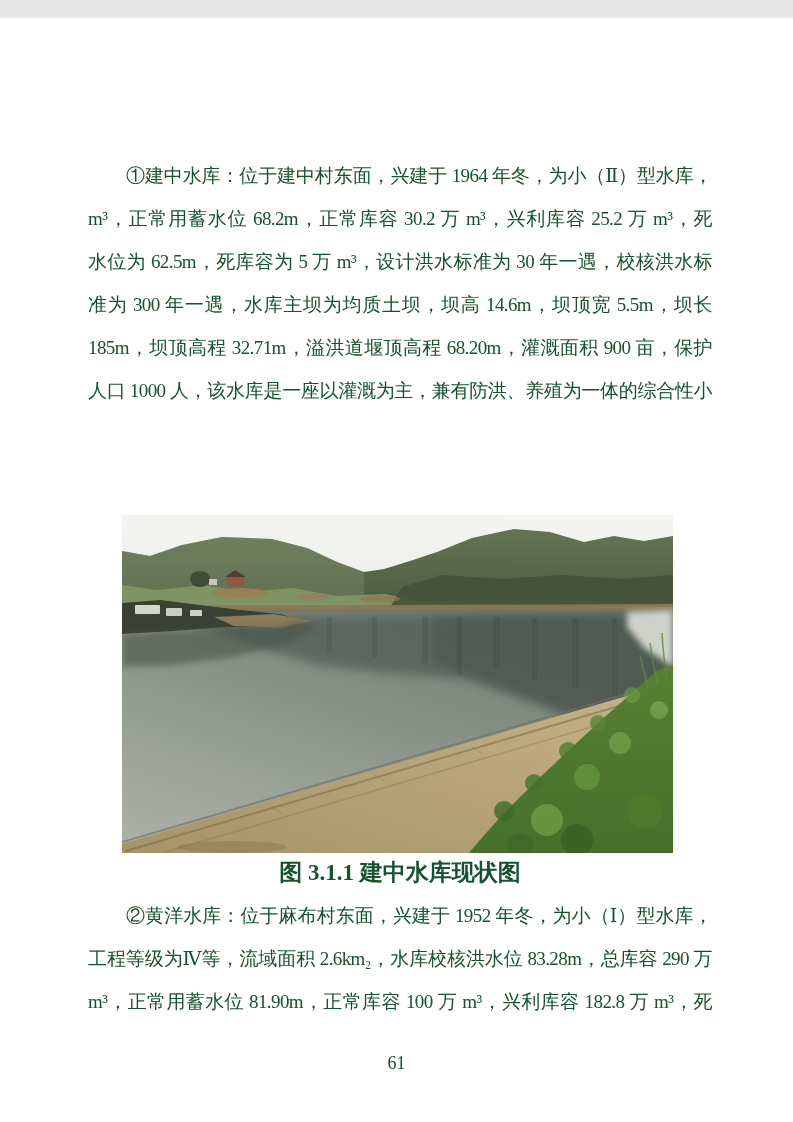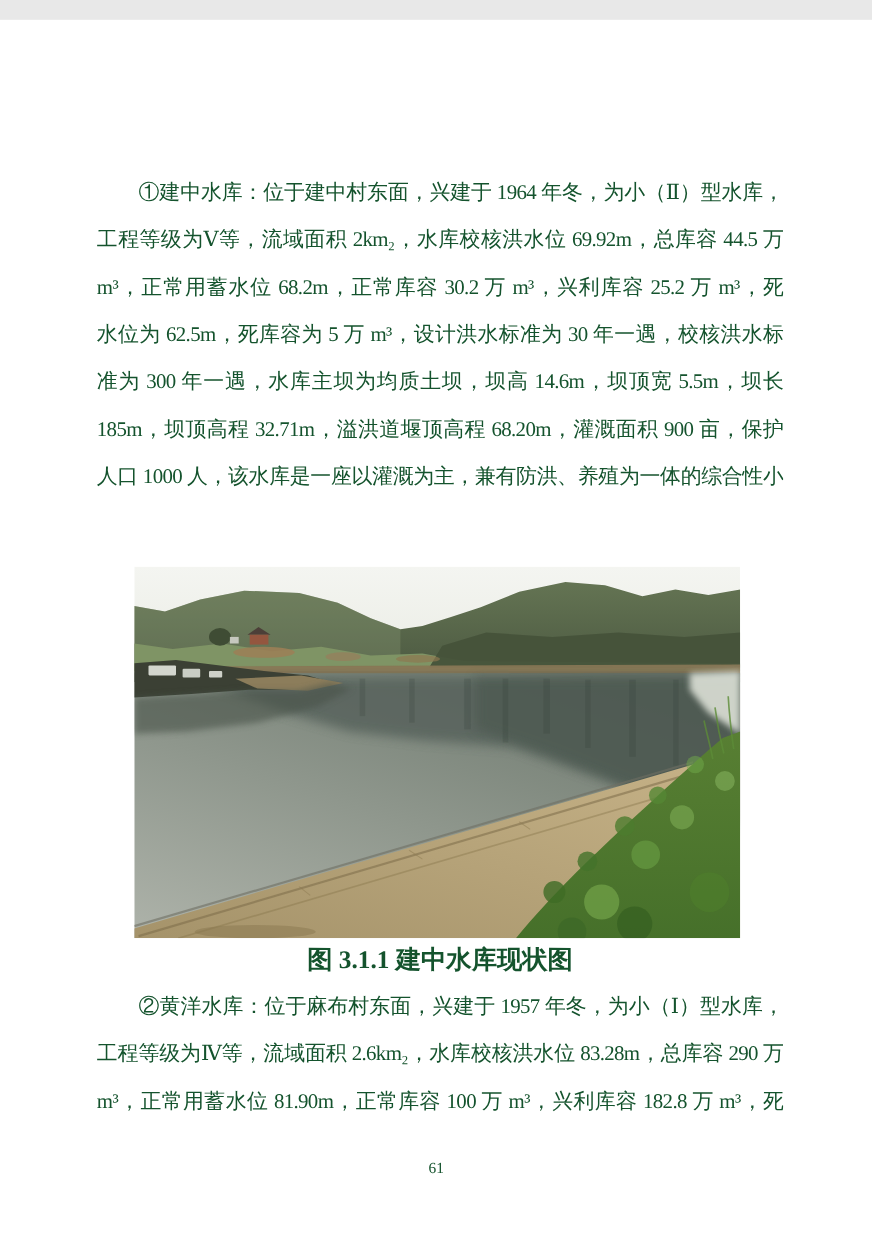--- a/index.html
+++ b/index.html
@@ -47,32 +47,31 @@
     font-weight:bold;
     font-size:23px;
     line-height:22px;
     letter-spacing:0;
   }
   .pagenum{
     position:absolute;
     left:0;top:1036px;
     width:793px;
     text-align:center;
-    font-size:14px;
+    font-size:18px;
     line-height:18px;
   }
 </style>
 </head>
 <body>
 
 <div class="page">
 
   <div class="para" style="top:136px;">
     <div class="line indent">①建中水库：位于建中村东面，兴建于 1964 年冬，为小（Ⅱ）型水库，</div>
-    <div class="line">工程等级为Ⅴ等，流域面积 2km₂，水库校核洪水位 69.92m，总库容 44.5 万</div>
     <div class="line">m³，正常用蓄水位 68.2m，正常库容 30.2 万 m³，兴利库容 25.2 万 m³，死</div>
     <div class="line">水位为 62.5m，死库容为 5 万 m³，设计洪水标准为 30 年一遇，校核洪水标</div>
     <div class="line">准为 300 年一遇，水库主坝为均质土坝，坝高 14.6m，坝顶宽 5.5m，坝长</div>
     <div class="line">185m，坝顶高程 32.71m，溢洪道堰顶高程 68.20m，灌溉面积 900 亩，保护</div>
     <div class="line">人口 1000 人，该水库是一座以灌溉为主，兼有防洪、养殖为一体的综合性小</div>
   </div>
 
   <div class="photo">
     <svg viewBox="0 0 551 338" xmlns="http://www.w3.org/2000/svg">
       <defs>
@@ -180,20 +179,20 @@
         <path d="M528,128 C530,143 533,158 536,170"></path>
         <path d="M540,118 C541,136 543,152 545,166"></path>
         <path d="M518,140 C521,154 524,164 526,175"></path>
       </g>
     </svg>
   </div>
 
   <div class="caption">图 3.1.1 建中水库现状图</div>
 
   <div class="para" style="top:876px;">
-    <div class="line indent">②黄洋水库：位于麻布村东面，兴建于 1957 年冬，为小（Ⅰ）型水库，</div>
+    <div class="line indent">②黄洋水库：位于麻布村东面，兴建于 1952 年冬，为小（Ⅰ）型水库，</div>
     <div class="line">工程等级为Ⅳ等，流域面积 2.6km₂，水库校核洪水位 83.28m，总库容 290 万</div>
     <div class="line">m³，正常用蓄水位 81.90m，正常库容 100 万 m³，兴利库容 182.8 万 m³，死</div>
   </div>
 
   <div class="pagenum">61</div>
 
 </div>
 
 </body></html>

